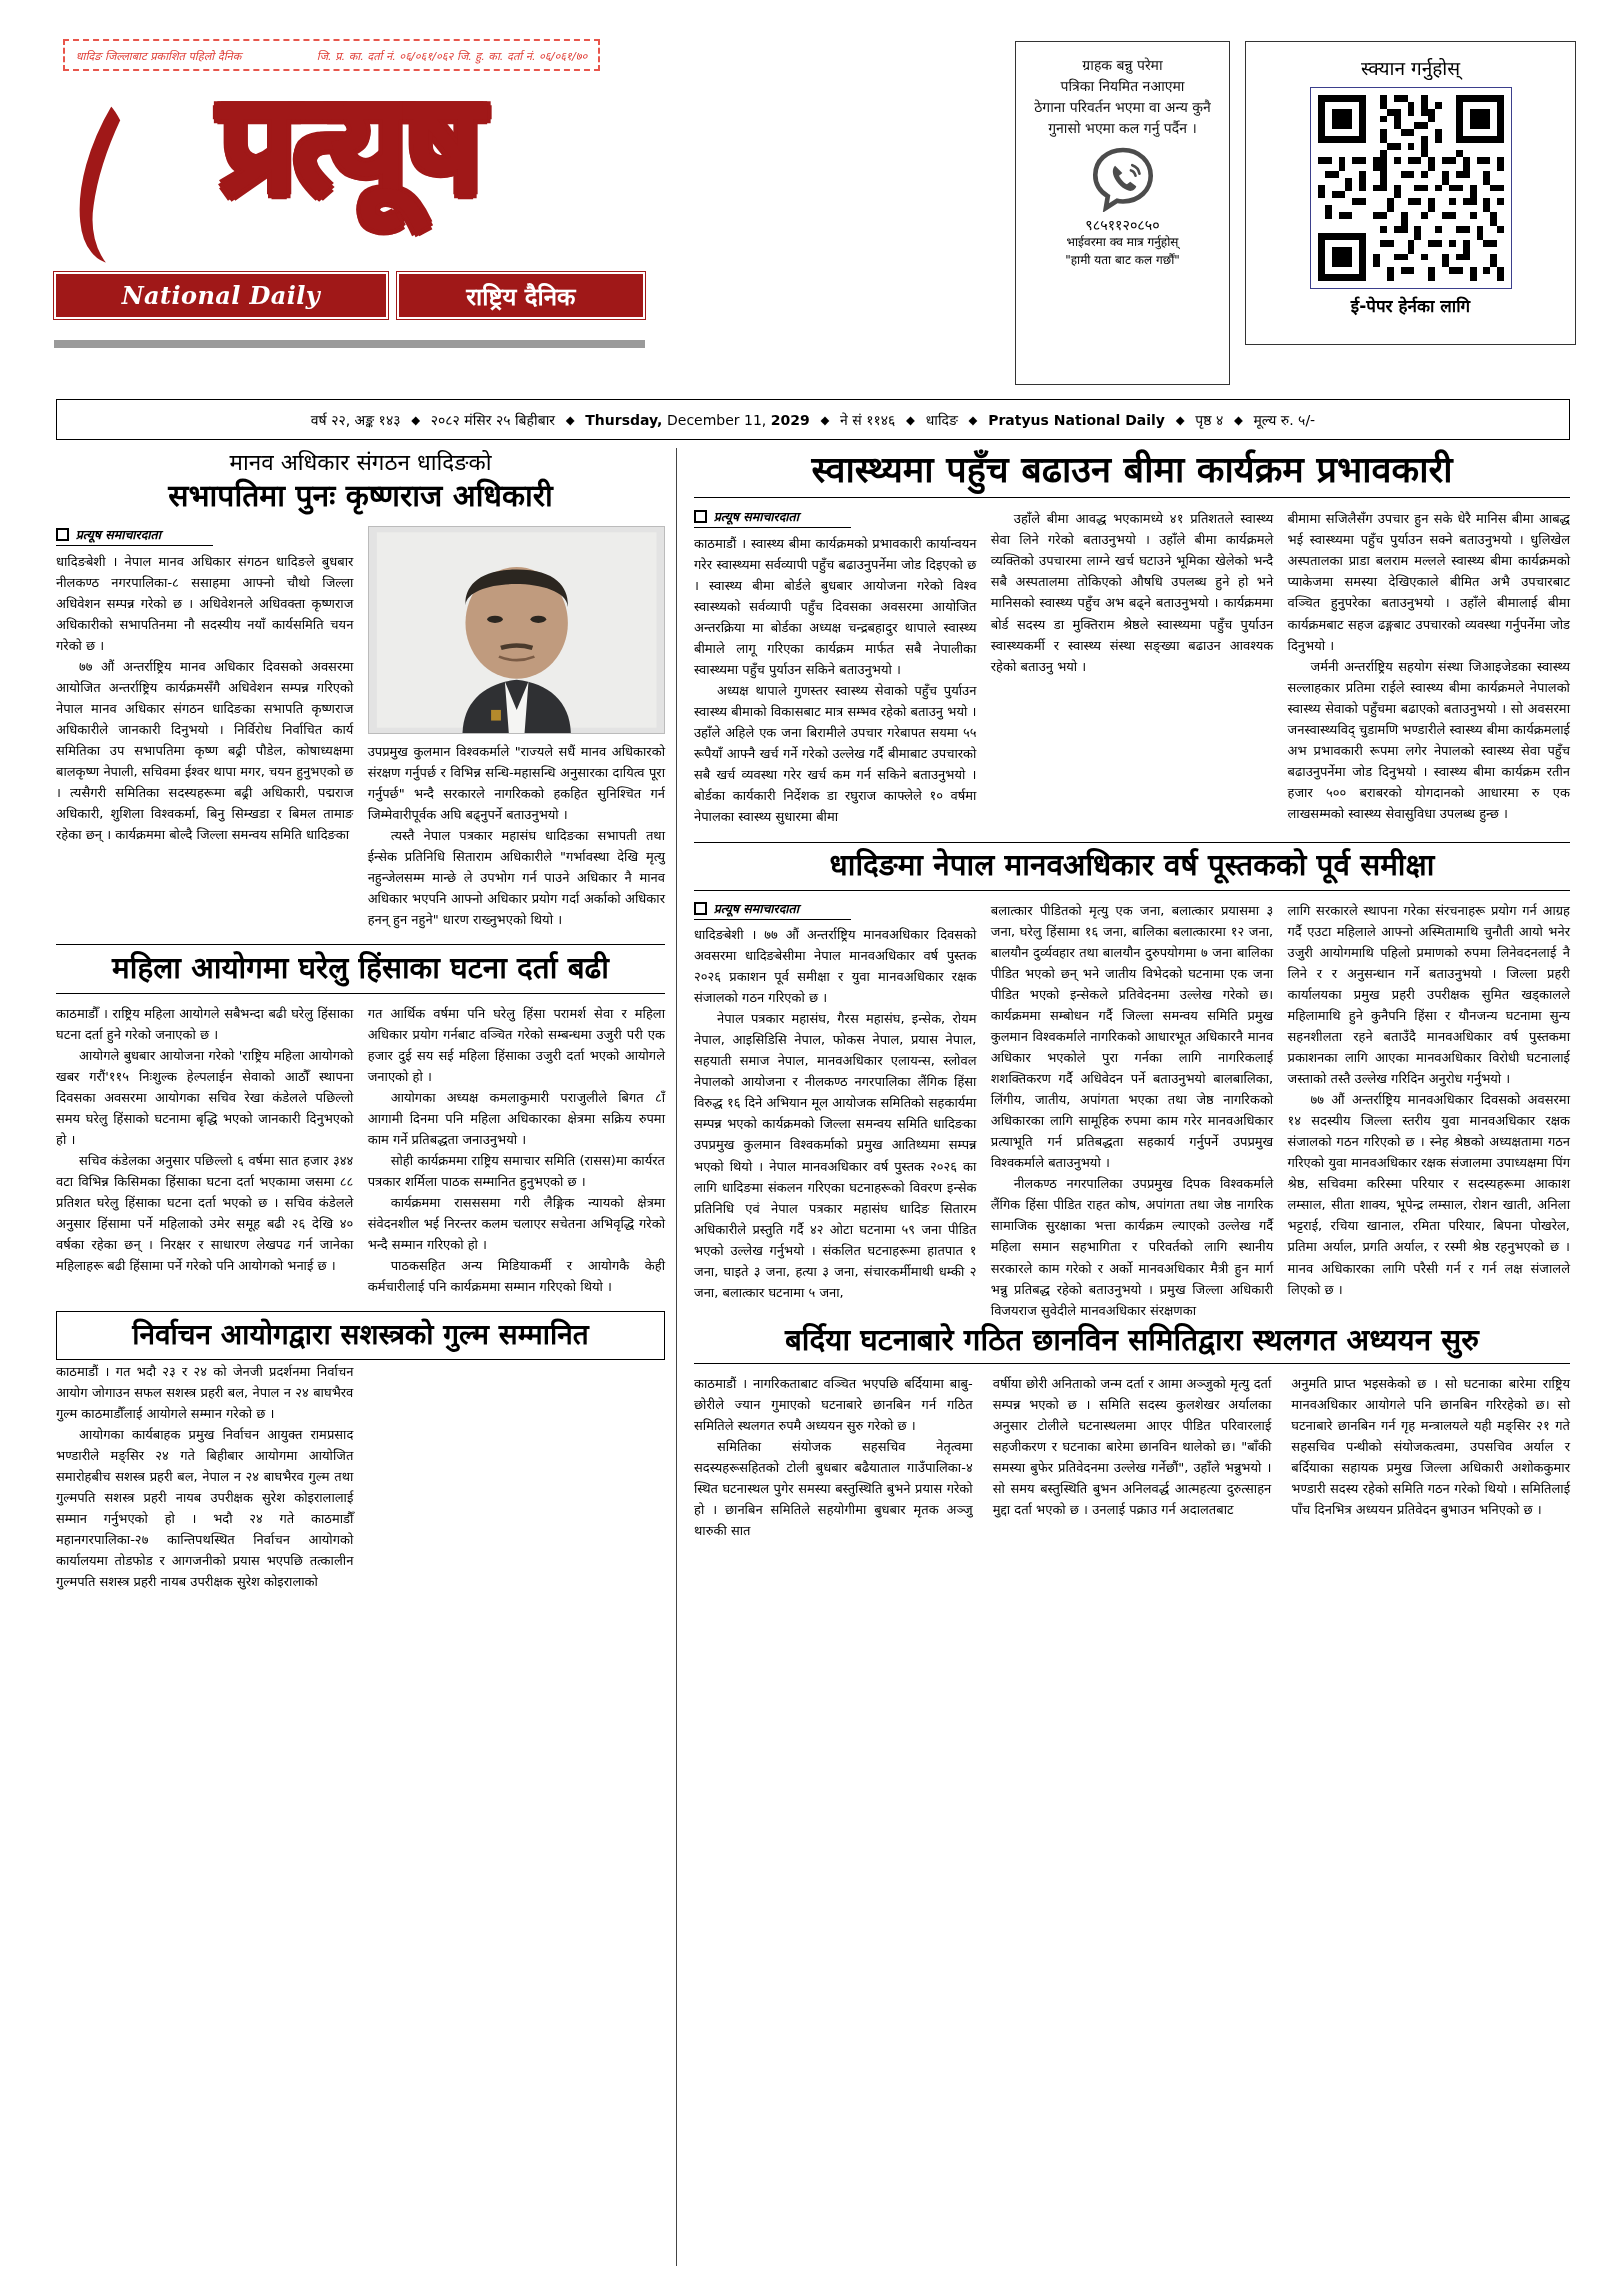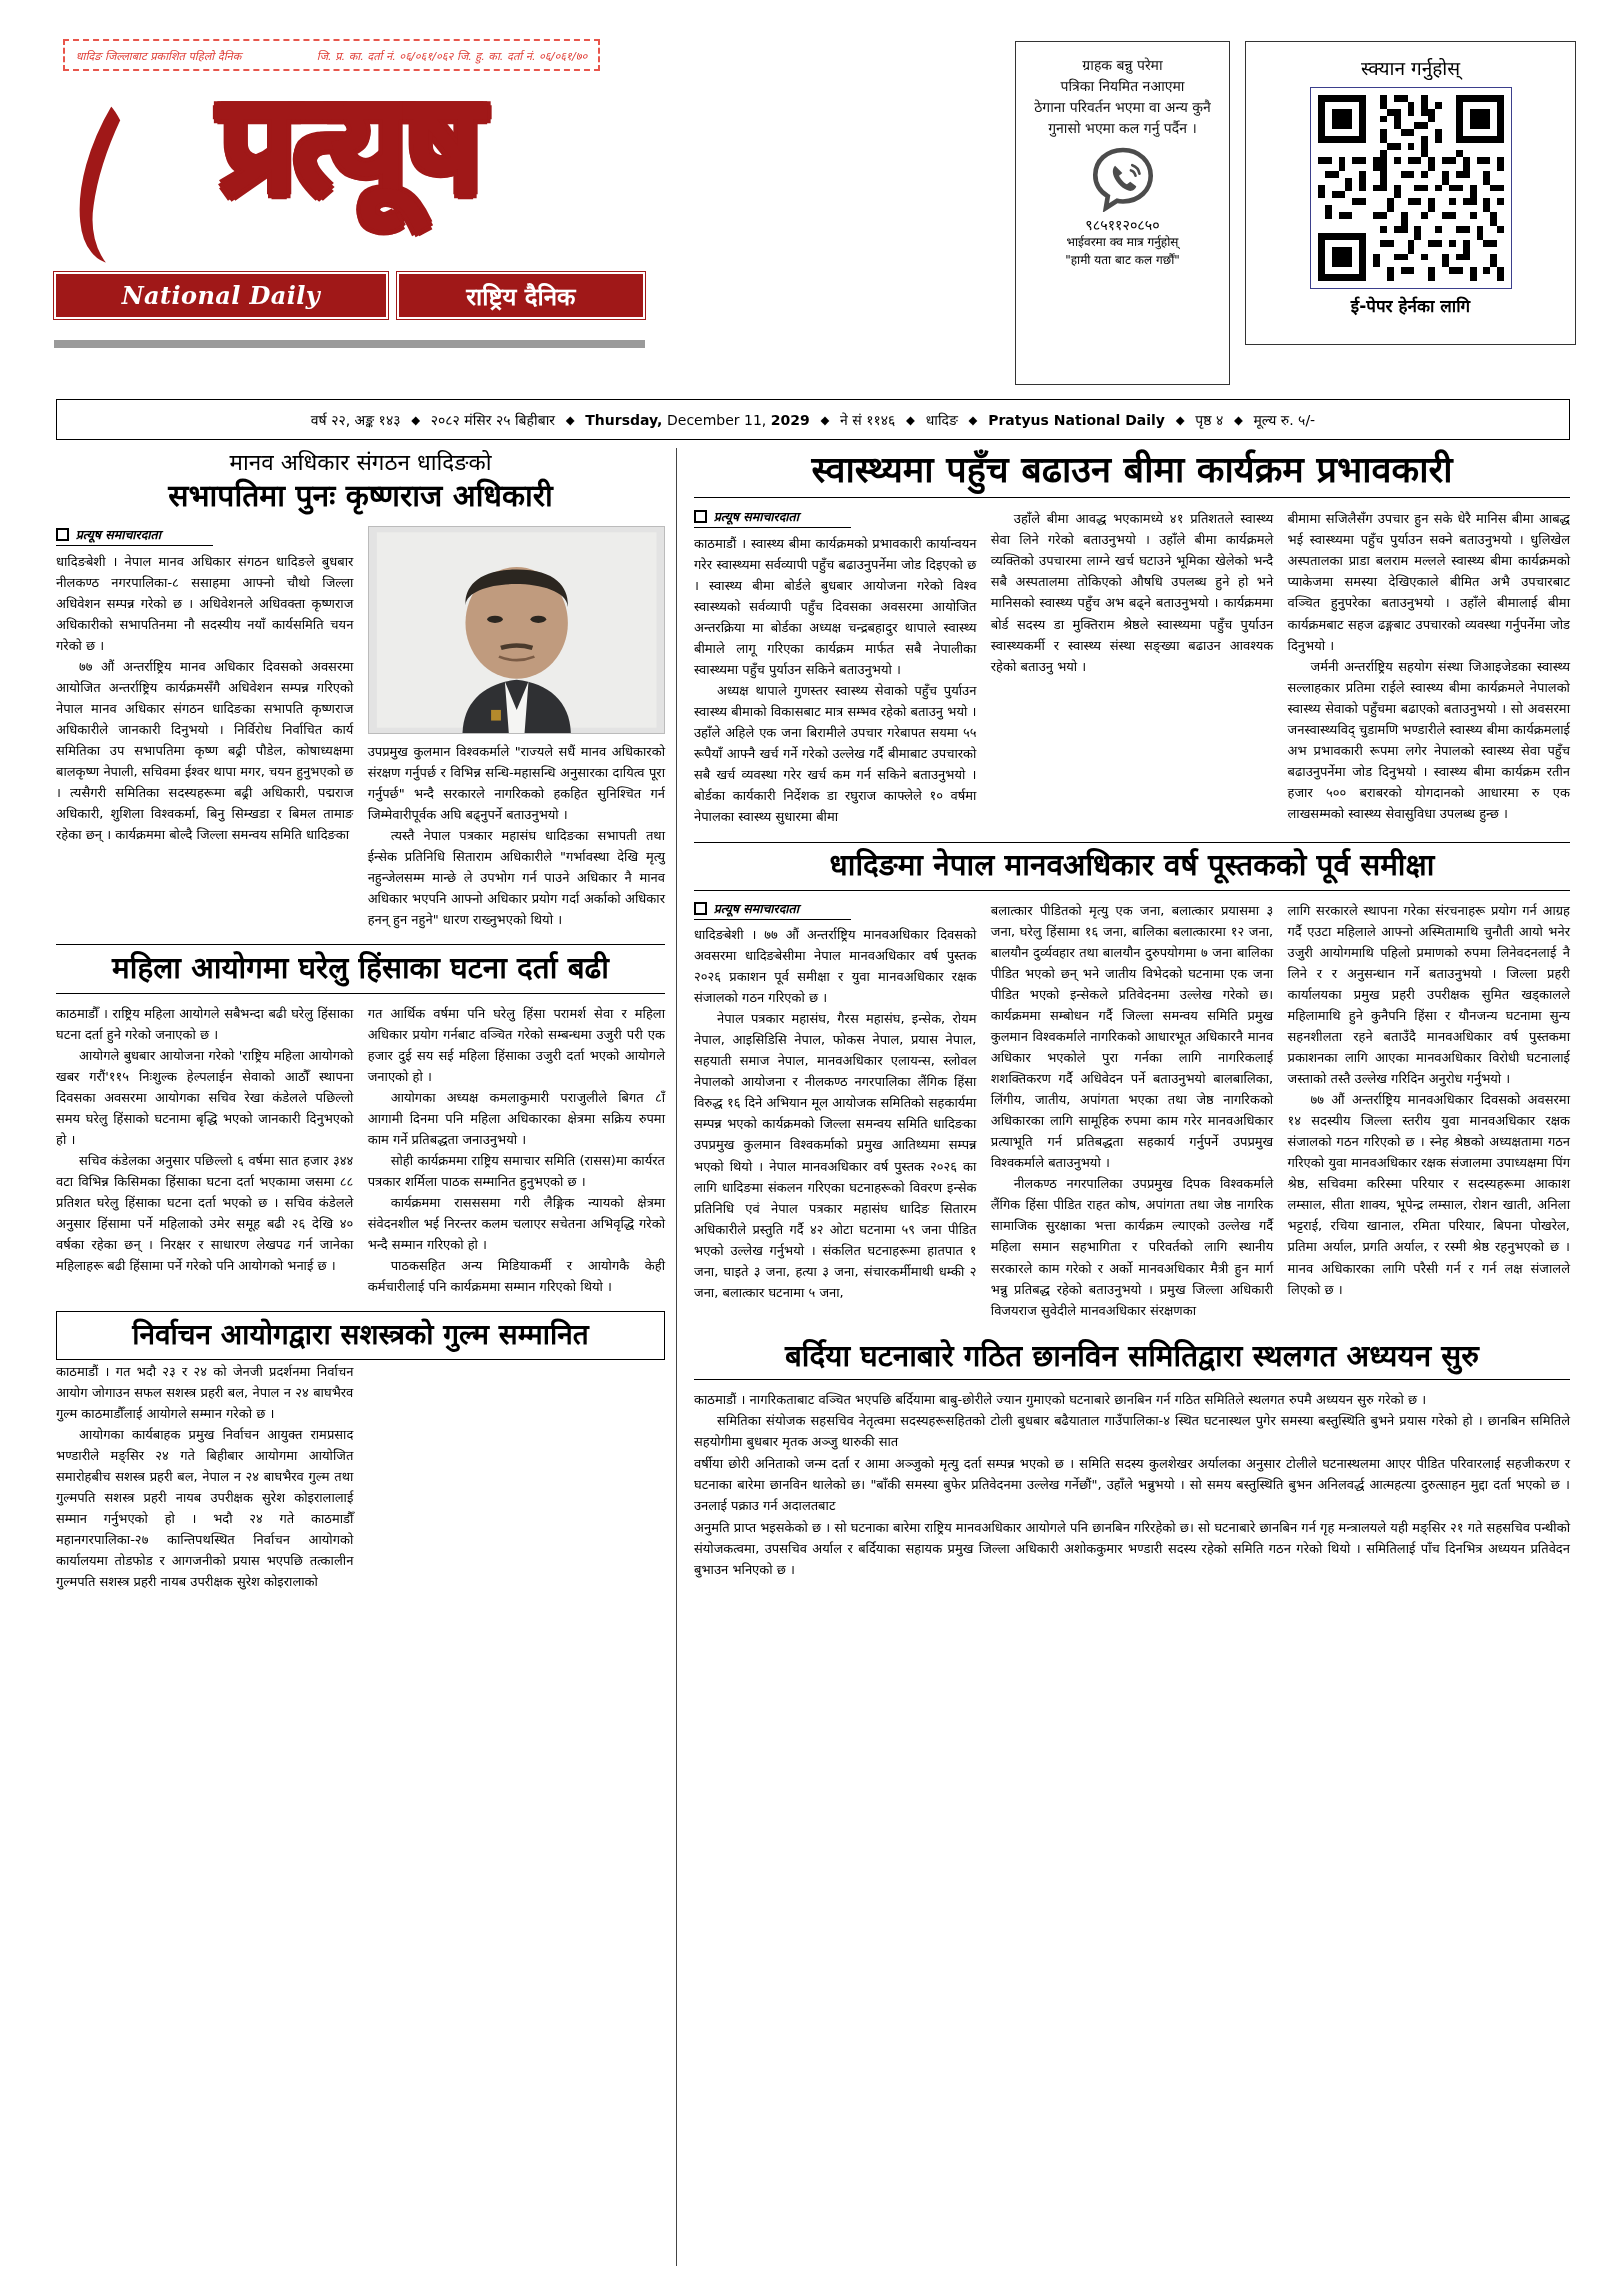--- a/index.html
+++ b/index.html
@@ -482,23 +482,23 @@
               <p class="noind">बलात्कार पीडितको मृत्यु एक जना, बलात्कार प्रयासमा ३ जना, घरेलु हिंसामा १६ जना, बालिका बलात्कारमा १२ जना, बालयौन दुर्व्यवहार तथा बालयौन दुरुपयोगमा ७ जना बालिका पीडित भएको छन् भने जातीय विभेदको घटनामा एक जना पीडित भएको इन्सेकले प्रतिवेदनमा उल्लेख गरेको छ। कार्यक्रममा सम्बोधन गर्दै जिल्ला समन्वय समिति प्रमुख कुलमान विश्वकर्माले नागरिकको आधारभूत अधिकारनै मानव अधिकार भएकोले पुरा गर्नका लागि नागरिकलाई शशक्तिकरण गर्दै अधिवेदन पर्ने बताउनुभयो बालबालिका, लिंगीय, जातीय, अपांगता भएका तथा जेष्ठ नागरिकको अधिकारका लागि सामूहिक रुपमा काम गरेर मानवअधिकार प्रत्याभूति गर्न प्रतिबद्धता सहकार्य गर्नुपर्ने उपप्रमुख विश्वकर्माले बताउनुभयो ।</p>
               <p>नीलकण्ठ नगरपालिका उपप्रमुख दिपक विश्वकर्माले लैंगिक हिंसा पीडित राहत कोष, अपांगता तथा जेष्ठ नागरिक सामाजिक सुरक्षाका भत्ता कार्यक्रम ल्याएको उल्लेख गर्दै महिला समान सहभागिता र परिवर्तको लागि स्थानीय सरकारले काम गरेको र अर्को मानवअधिकार मैत्री हुन मार्ग भन्नु प्रतिबद्ध रहेको बताउनुभयो । प्रमुख जिल्ला अधिकारी विजयराज सुवेदीले मानवअधिकार संरक्षणका</p>
             </div>
           <div style="flex:1;" class="body-txt">
               <p class="noind">लागि सरकारले स्थापना गरेका संरचनाहरू प्रयोग गर्न आग्रह गर्दै एउटा महिलाले आफ्नो अस्मितामाथि चुनौती आयो भनेर उजुरी आयोगमाथि पहिलो प्रमाणको रुपमा लिनेवदनलाई नै लिने र र अनुसन्धान गर्ने बताउनुभयो । जिल्ला प्रहरी कार्यालयका प्रमुख प्रहरी उपरीक्षक सुमित खड्कालले महिलामाथि हुने कुनैपनि हिंसा र यौनजन्य घटनामा सुन्य सहनशीलता रहने बताउँदै मानवअधिकार वर्ष पुस्तकमा प्रकाशनका लागि आएका मानवअधिकार विरोधी घटनालाई जस्ताको तस्तै उल्लेख गरिदिन अनुरोध गर्नुभयो ।</p>
               <p>७७ औं अन्तर्राष्ट्रिय मानवअधिकार दिवसको अवसरमा १४ सदस्यीय जिल्ला स्तरीय युवा मानवअधिकार रक्षक संजालको गठन गरिएको छ । स्नेह श्रेष्ठको अध्यक्षतामा गठन गरिएको युवा मानवअधिकार रक्षक संजालमा उपाध्यक्षमा पिंग श्रेष्ठ, सचिवमा करिस्मा परियार र सदस्यहरूमा आकाश लम्साल, सीता शाक्य, भूपेन्द्र लम्साल, रोशन खाती, अनिला भट्टराई, रचिया खानाल, रमिता परियार, बिपना पोखरेल, प्रतिमा अर्याल, प्रगति अर्याल, र रस्मी श्रेष्ठ रहनुभएको छ । मानव अधिकारका लागि परैसी गर्न र गर्न लक्ष संजालले लिएको छ ।</p>
             </div>
         </div>
       </div>
 
-      <div style="margin-top:18px;">
+      <div style="margin-top:2px;">
         <div class="headline-lg h-mid" style="border-bottom:1.8px solid #000; padding-bottom:4.5px;">बर्दिया घटनाबारे गठित छानविन समितिद्वारा स्थलगत अध्ययन सुरु</div>
-        <div style="display:flex; gap:1px; margin-top:9px;flex-direction:column;">
+        <div style="display:flex; gap:20px; margin-top:9px;">
           <div style="flex:1;" class="body-txt">
               <p class="noind">काठमाडौं । नागरिकताबाट वञ्चित भएपछि बर्दियामा बाबु-छोरीले ज्यान गुमाएको घटनाबारे छानबिन गर्न गठित समितिले स्थलगत रुपमै अध्ययन सुरु गरेको छ ।</p>
               <p>समितिका संयोजक सहसचिव नेतृत्वमा सदस्यहरूसहितको टोली बुधबार बढैयाताल गाउँपालिका-४ स्थित घटनास्थल पुगेर समस्या बस्तुस्थिति बुभने प्रयास गरेको हो । छानबिन समितिले सहयोगीमा बुधबार मृतक अञ्जु थारुकी सात</p>
             </div>
           <div style="flex:1;" class="body-txt">वर्षीया छोरी अनिताको जन्म दर्ता र आमा अञ्जुको मृत्यु दर्ता सम्पन्न भएको छ । समिति सदस्य कुलशेखर अर्यालका अनुसार टोलीले घटनास्थलमा आएर पीडित परिवारलाई सहजीकरण र घटनाका बारेमा छानविन थालेको छ। "बाँकी समस्या बुफेर प्रतिवेदनमा उल्लेख गर्नेछौं", उहाँले भन्नुभयो । सो समय बस्तुस्थिति बुभन अनिलवर्द्ध आत्महत्या दुरुत्साहन मुद्दा दर्ता भएको छ । उनलाई पक्राउ गर्न अदालतबाट</div>
           <div style="flex:1;" class="body-txt">अनुमति प्राप्त भइसकेको छ । सो घटनाका बारेमा राष्ट्रिय मानवअधिकार आयोगले पनि छानबिन गरिरहेको छ। सो घटनाबारे छानबिन गर्न गृह मन्त्रालयले यही मङ्सिर २१ गते सहसचिव पन्थीको संयोजकत्वमा, उपसचिव अर्याल र बर्दियाका सहायक प्रमुख जिल्ला अधिकारी अशोककुमार भण्डारी सदस्य रहेको समिति गठन गरेको थियो । समितिलाई पाँच दिनभित्र अध्ययन प्रतिवेदन बुभाउन भनिएको छ ।</div>
         </div>
       </div>
 
     </div>

